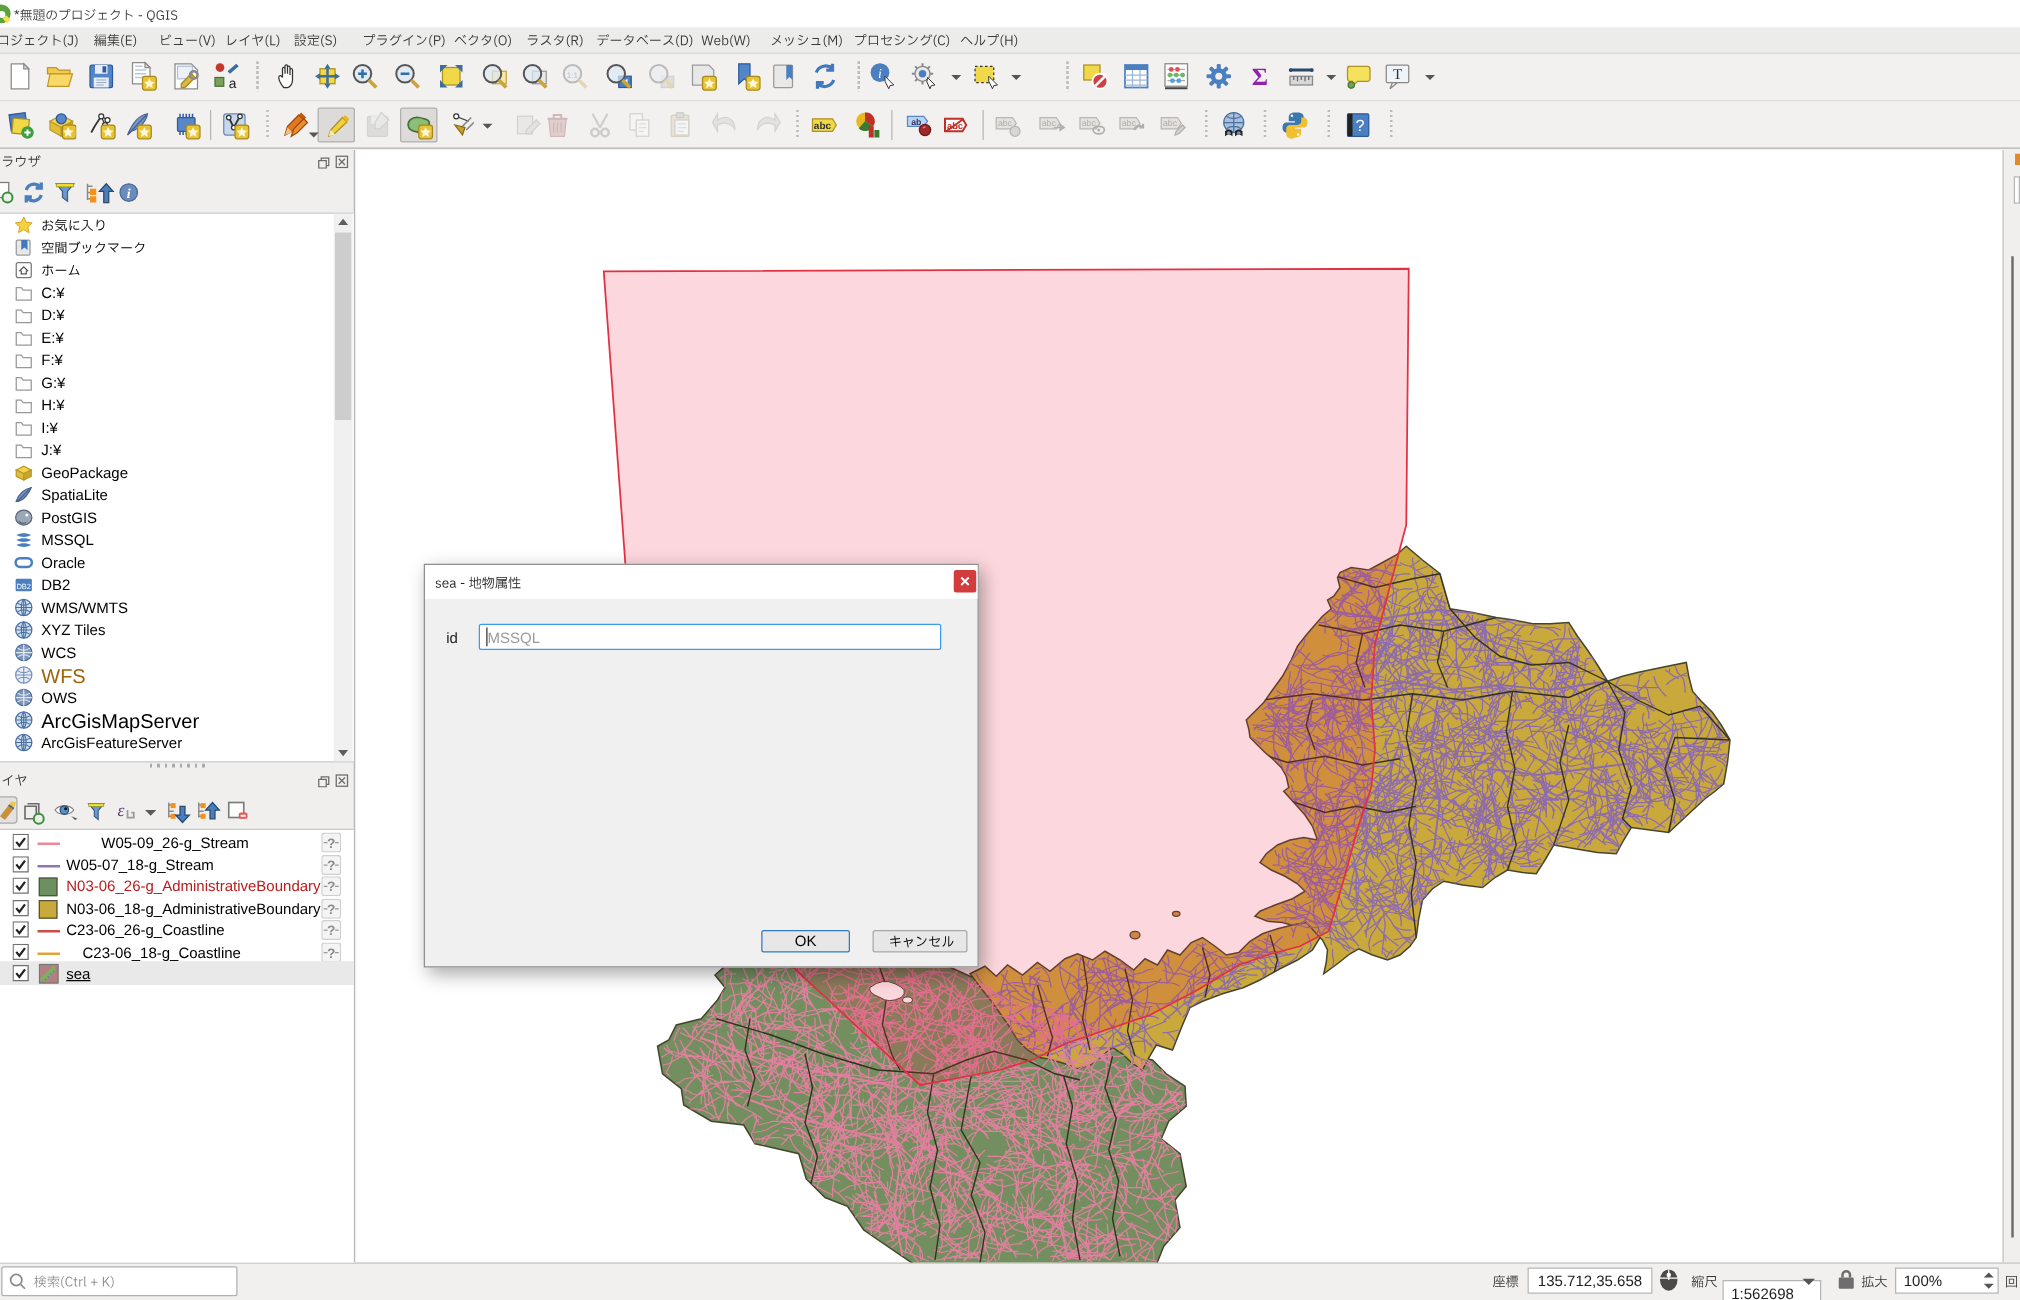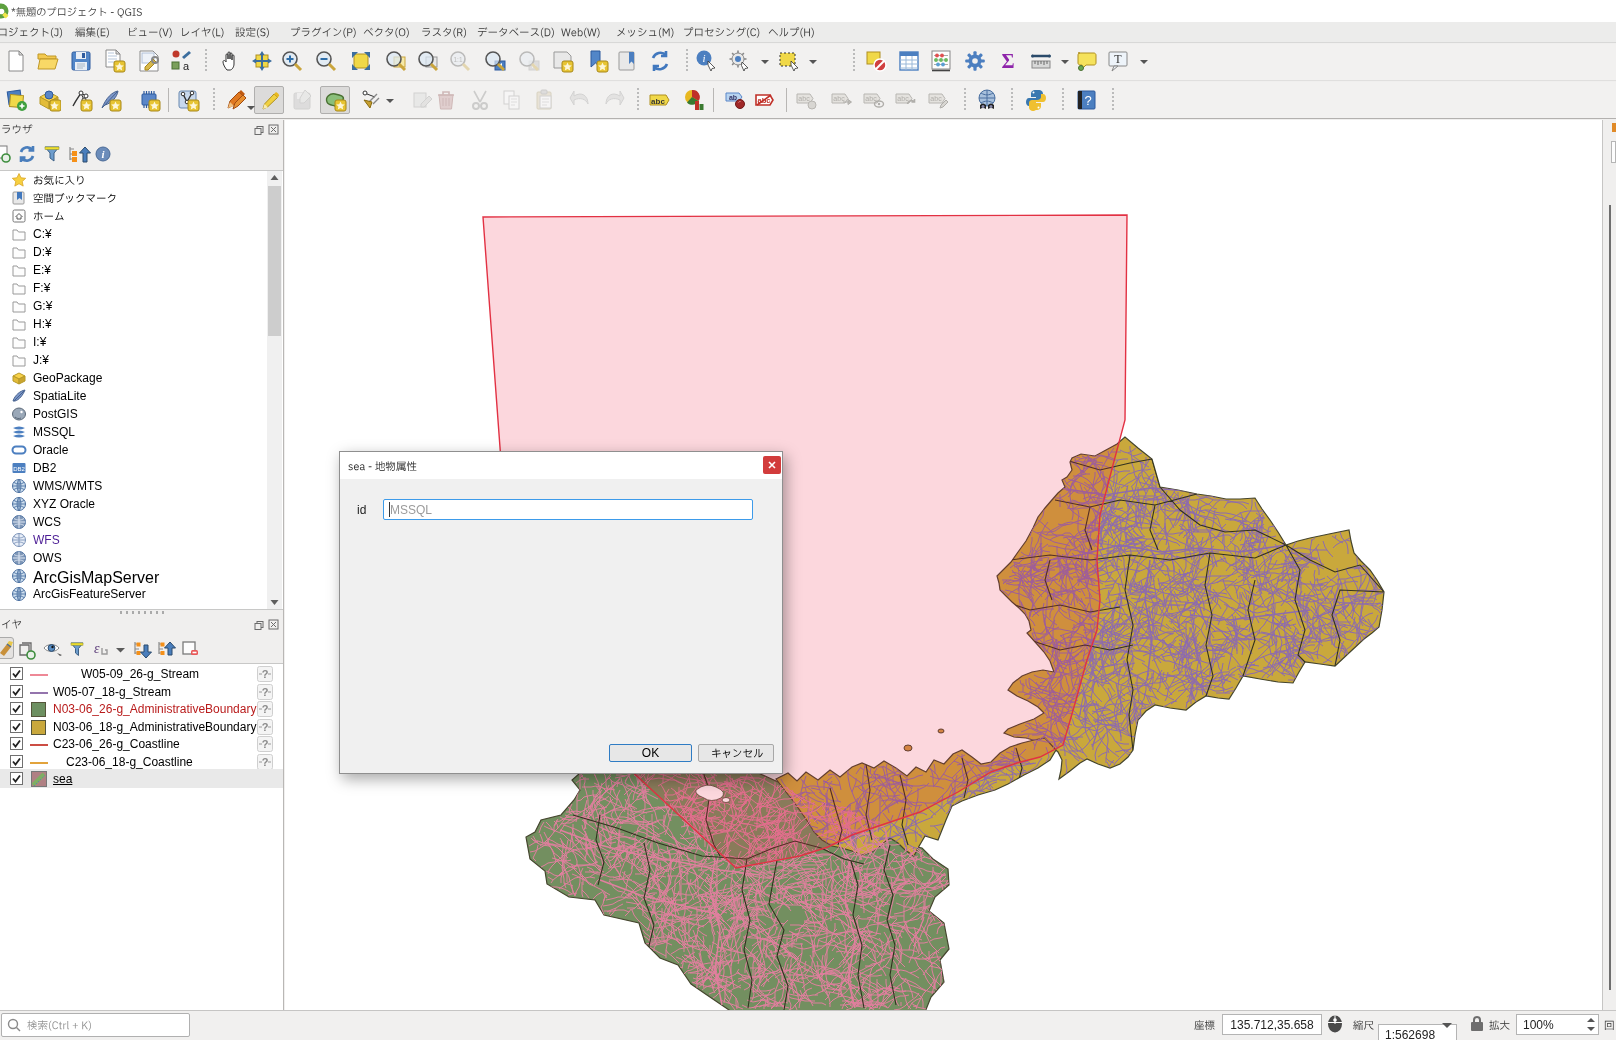--- a/index.html
+++ b/index.html
@@ -355,32 +355,32 @@
     <circle cx="8" cy="8" r="6.5" fill="#cfe0f0" stroke="#4a6fa0"></circle>
     <path d="M1.5 8h13M8 1.5v13M3 4.5c3 2 7 2 10 0M3 11.5c3-2 7-2 10 0" fill="none" stroke="#4a6fa0" stroke-width="0.9"></path>
     <path d="M8 1.5c2.5 2 2.5 11 0 13M8 1.5c-2.5 2-2.5 11 0 13" fill="none" stroke="#4a6fa0" stroke-width="0.9"></path>
   </svg>
 <div class="abs" style="left:33px;top:479px;font-size:12px;color:#000">WMS/WMTS</div>
 <svg class="abs" style="left:11px;top:496px" width="16" height="16">
     <circle cx="8" cy="8" r="6.5" fill="#cfe0f0" stroke="#4a6fa0"></circle>
     <path d="M1.5 8h13M8 1.5v13M3 4.5c3 2 7 2 10 0M3 11.5c3-2 7-2 10 0" fill="none" stroke="#4a6fa0" stroke-width="0.9"></path>
     <path d="M8 1.5c2.5 2 2.5 11 0 13M8 1.5c-2.5 2-2.5 11 0 13" fill="none" stroke="#4a6fa0" stroke-width="0.9"></path>
   </svg>
-<div class="abs" style="left:33px;top:497px;font-size:12px;color:#000">XYZ Oracle</div>
+<div class="abs" style="left:33px;top:497px;font-size:12px;color:#000">XYZ Tiles</div>
 <svg class="abs" style="left:11px;top:514px" width="16" height="16">
     <circle cx="8" cy="8" r="6.5" fill="#8098b8" stroke="#4a6fa0"></circle>
     <path d="M1.5 8h13M8 1.5v13" stroke="#e0e8f4" fill="none"></path>
     <path d="M3 4.5c3 2 7 2 10 0M3 11.5c3-2 7-2 10 0" fill="none" stroke="#e0e8f4" stroke-width="0.9"></path>
   </svg>
 <div class="abs" style="left:33px;top:515px;font-size:12px;color:#000">WCS</div>
 <svg class="abs" style="left:11px;top:532px" width="16" height="16">
     <circle cx="8" cy="8" r="6.5" fill="#e8eef8" stroke="#7a92b8"></circle>
     <path d="M1.5 8h13M8 1.5v13M3 4.5c3 2 7 2 10 0M3 11.5c3-2 7-2 10 0" fill="none" stroke="#7a92b8" stroke-width="0.9"></path>
   </svg>
-<div class="abs" style="left:33px;top:533px;font-size:12px;color:#4c1d95">WFS</div>
+<div class="abs" style="left:33px;top:533px;font-size:16px;color:#a16207">WFS</div>
 <svg class="abs" style="left:11px;top:550px" width="16" height="16">
     <circle cx="8" cy="8" r="6.5" fill="#8098b8" stroke="#4a6fa0"></circle>
     <path d="M1.5 8h13M8 1.5v13" stroke="#e0e8f4" fill="none"></path>
     <path d="M3 4.5c3 2 7 2 10 0M3 11.5c3-2 7-2 10 0" fill="none" stroke="#e0e8f4" stroke-width="0.9"></path>
   </svg>
 <div class="abs" style="left:33px;top:551px;font-size:12px;color:#000">OWS</div>
 <svg class="abs" style="left:11px;top:568px" width="16" height="16">
     <circle cx="8" cy="8" r="6.5" fill="#cfe0f0" stroke="#4a6fa0"></circle>
     <path d="M1.5 8h13M8 1.5v13M3 4.5c3 2 7 2 10 0M3 11.5c3-2 7-2 10 0" fill="none" stroke="#4a6fa0" stroke-width="0.9"></path>
     <path d="M8 1.5c2.5 2 2.5 11 0 13M8 1.5c-2.5 2-2.5 11 0 13" fill="none" stroke="#4a6fa0" stroke-width="0.9"></path>
@@ -981,21 +981,21 @@
     </g>
   </svg>
 <div class="abs" style="left:763px;top:456px;width:18px;height:18px;background:#d23c3c;border-radius:2px"></div>
 <svg class="abs" style="left:763px;top:456px" width="18" height="18">
     <path d="M6 6l6 6M12 6l-6 6" stroke="#fff" stroke-width="1.6"></path>
   </svg>
 <div class="abs" style="left:357px;top:503px;font-size:12px;color:#222">id</div>
 <div class="abs" style="left:383px;top:499px;width:370px;height:21px;background:#fff;border:1px solid #3d9bea;border-radius:2px"></div>
 <div class="abs" style="left:390px;top:503px;font-size:12px;color:#9b9b9b">MSSQL</div>
 <div class="abs" style="left:389px;top:502px;width:1px;height:15px;background:#333"></div>
-<div class="abs" style="left:609px;top:744px;width:83px;height:18px;background:#e7e7e7;border:1px solid #2f7cc4;border-radius:2px;font-size:12px;color:#000;text-align:center;line-height:16px">OK</div>
+<div class="abs" style="left:609px;top:744px;width:71px;height:18px;background:#e7e7e7;border:1px solid #2f7cc4;border-radius:2px;font-size:12px;color:#000;text-align:center;line-height:16px">OK</div>
 <div class="abs" style="left:698px;top:744px;width:76px;height:18px;background:#e7e7e7;border:1px solid #a8a8a8;border-radius:2px"></div>
 <svg style="position:absolute;left:711px;top:746.37px;" width="54" height="13">
     <g transform="scale(0.0105,-0.0105) translate(0,-1060)" fill="#000">
       <path transform="translate(0,0)" d="M908 367 915 297 551 259 580 -24 511 -33 481 252 118 214 110 283 473 321 452 528 119 493 112 563 444 598 422 807 493 814 515 605 847 640 853 570 522 535 543 329Z"></path>
       <path transform="translate(1000,0)" d="M818 538 834 478Q808 385 754 308Q699 231 612 163L565 217Q639 272 686 330Q734 389 759 457L432 387L519 -63L450 -76L363 372L147 326L135 395L349 440L312 631L382 643L419 454Z"></path>
       <path transform="translate(2000,0)" d="M457 510Q314 607 148 684L184 747Q351 668 497 570ZM160 88Q336 121 460 185Q584 249 672 354Q761 459 827 618L888 577Q789 334 620 200Q451 66 180 15Z"></path>
       <path transform="translate(3000,0)" d="M382 176Q382 118 408 93Q434 68 493 68H848V0H496Q398 0 355 41Q312 82 312 174V469L85 432L75 501L312 539V783H382V550L887 630L900 563Q858 464 785 385Q712 306 605 239L563 297Q657 354 718 414Q779 475 820 550L382 480Z"></path>
       <path transform="translate(4000,0)" d="M932 393Q885 245 799 140Q713 36 600 -11H535V772H605V69Q784 165 871 427ZM287 767H357V466Q357 285 302 172Q247 59 132 -25L85 32Q190 106 238 205Q287 304 287 464Z"></path>
     </g>
   </svg>

